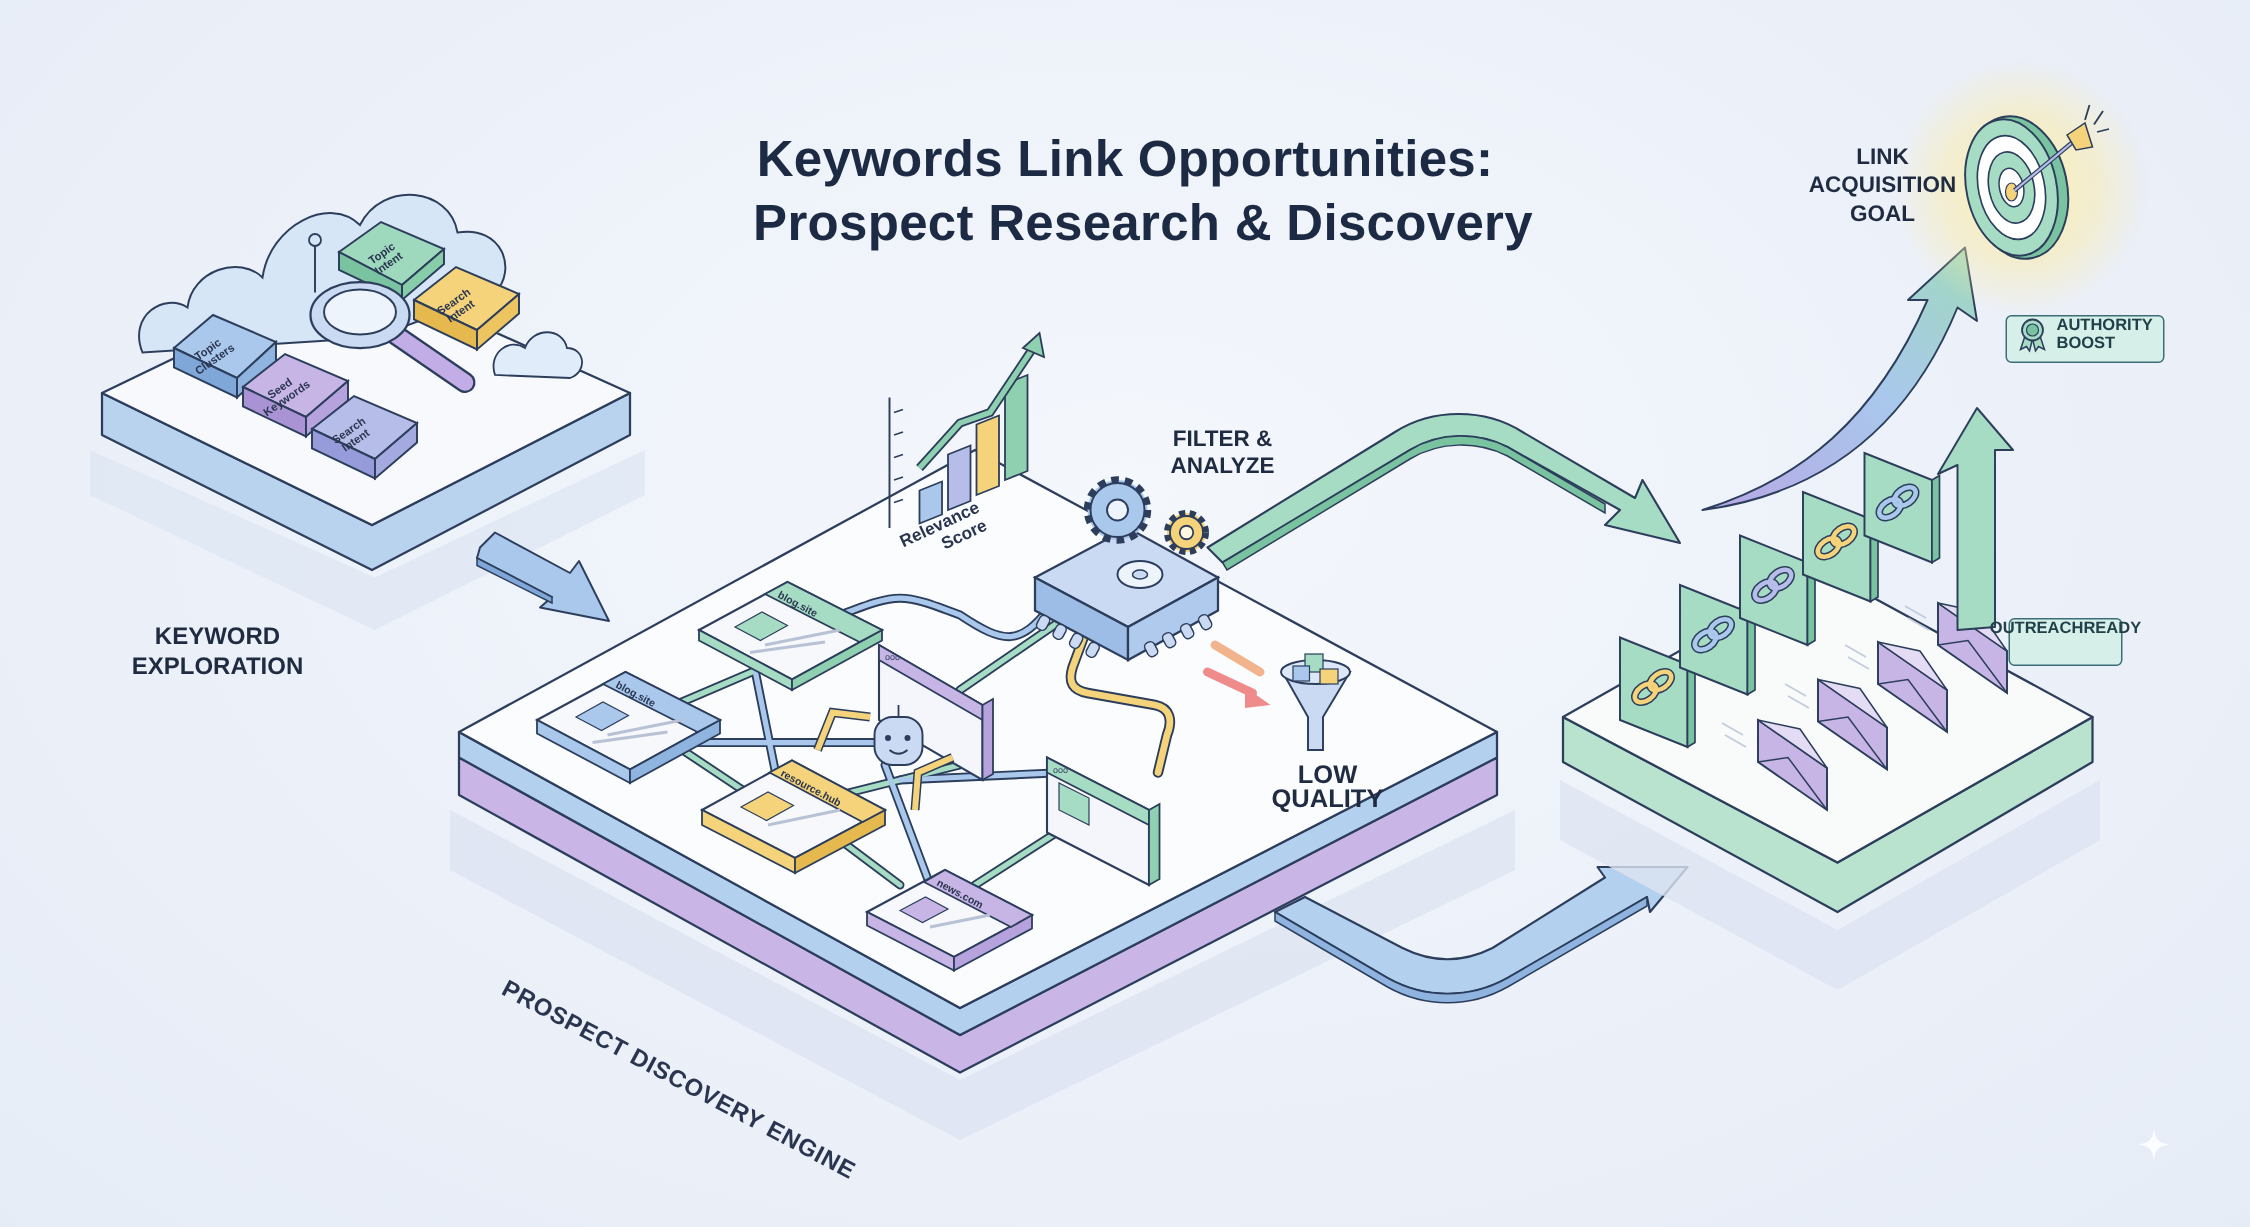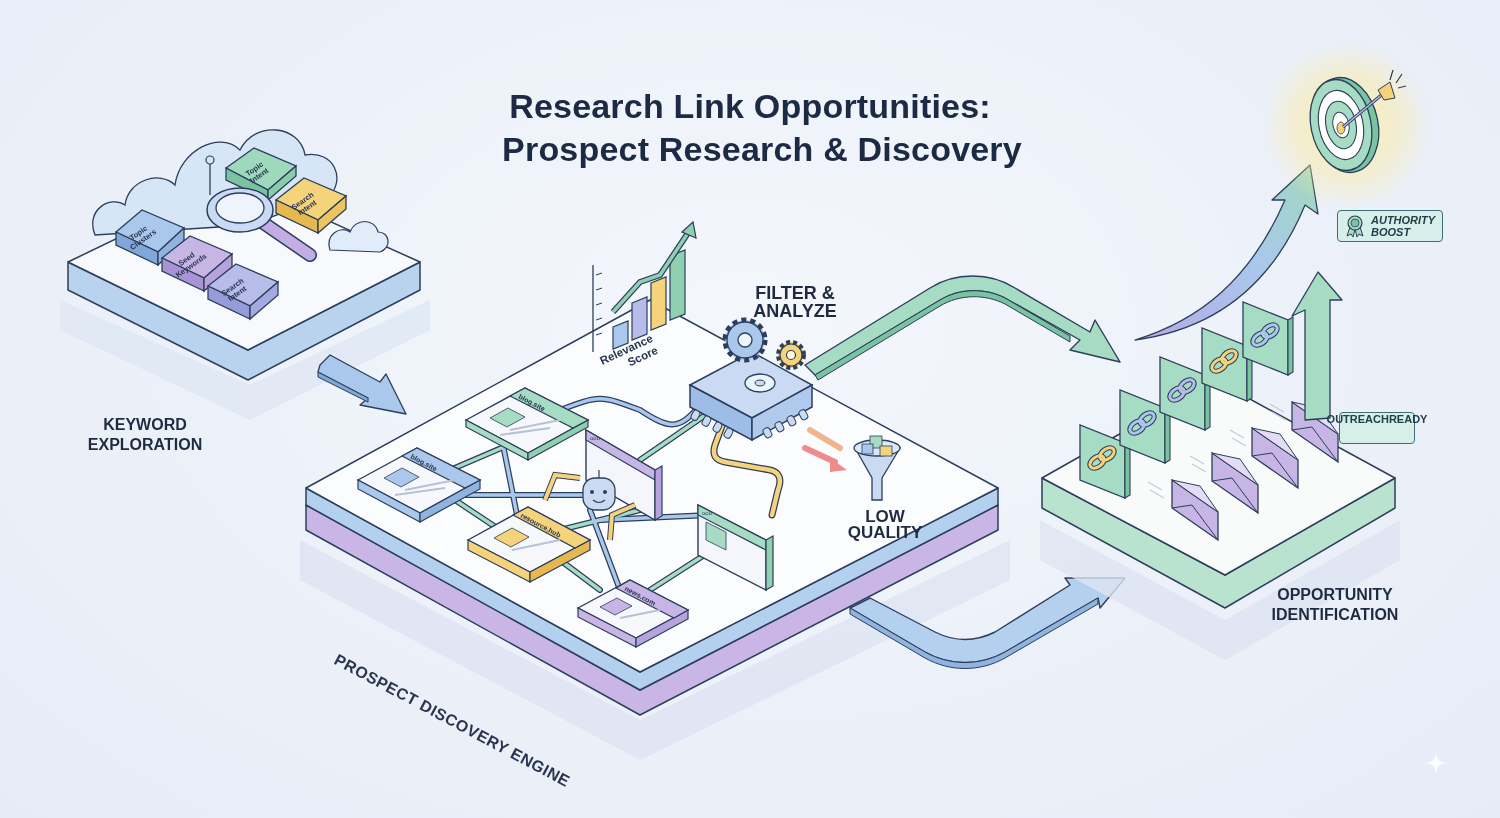--- a/index.html
+++ b/index.html
@@ -405,47 +405,48 @@
     <line x1="1343" y1="127" x2="1385" y2="92" stroke="#b7bde9" stroke-width="1.5"></line>
     <path d="M1378 90 L1390 82 L1395 98 L1384 100 Z" fill="#f5d37a" stroke="#2c3e5c" stroke-width="1"></path>
     <g stroke="#2c3e5c" stroke-width="1.2">
           <line x1="1393" y1="70" x2="1390" y2="80"></line>
           <line x1="1402" y1="74" x2="1396" y2="83"></line>
           <line x1="1406" y1="86" x2="1398" y2="88"></line>
         </g>
   </g>
 </svg>
 
-<div class="title l1">Research Link Opportunities:</div>
+<div class="title l1">Keywords Link Opportunities:</div>
 <div class="title l2">Prospect Research &amp; Discovery</div>
 
 <div class="lbl lbl-lg" style="left:70px;top:415px;width:150px;text-align:center;">
   <div>Keyword</div>
   <div>Exploration</div>
 </div>
 
-<div class="lbl" style="left:740px;top:284px;width:110px;font-size:18px;line-height:18px;">
+<div class="lbl" style="left:760px;top:284px;width:110px;font-size:15px;line-height:18px;">
   <div>Filter &amp;</div>
   <div>Analyze</div>
 </div>
 
 <div class="lbl" style="left:840px;top:509px;width:90px;font-size:17px;line-height:16px;">
   <div>Low</div>
   <div>Quality</div>
 </div>
 
 <div class="lbl" style="left:340px;top:650px;width:300px;font-size:16px;transform:rotate(28deg);transform-origin:0 0;text-align:left;color:#2a3550;letter-spacing:0.5px;">Prospect Discovery Engine</div>
 
-<div class="lbl lbl-lg" style="left:1245px;top:585px;width:180px;">
-  <div>Opportunity</div>
-  <div>Identification</div>
-</div>
-
-
-<div class="badge" style="left:1337px;top:210px;width:104px;height:30px;display:flex;align-items:center;font-style:italic;">
+
+<div class="lbl" style="left:1195px;top:95px;width:120px;font-size:15px;line-height:19px;">
+  <div>Link</div>
+  <div>Acquisition</div>
+  <div>Goal</div>
+</div>
+
+<div class="badge" style="left:1337px;top:210px;width:104px;height:30px;display:flex;">
   <svg width="22" height="24" viewBox="0 0 22 24" style="margin-left:6px;">
     <path d="M6 13 L3 22 L7 20 L9 23 L11 15" fill="#a7dcc4" stroke="#2c3e5c" stroke-width="1"></path>
     <path d="M16 13 L19 22 L15 20 L13 23 L11 15" fill="#a7dcc4" stroke="#2c3e5c" stroke-width="1"></path>
     <circle cx="11" cy="9" r="7" fill="#a7dcc4" stroke="#2c3e5c" stroke-width="1.2"></circle>
     <circle cx="11" cy="9" r="4" fill="#79c3a0" stroke="#2c3e5c" stroke-width="0.8"></circle>
   </svg>
   <div style="flex:1;text-align:left;padding-left:5px;">
     <div>Authority</div>
     <div>Boost</div>
   </div>

